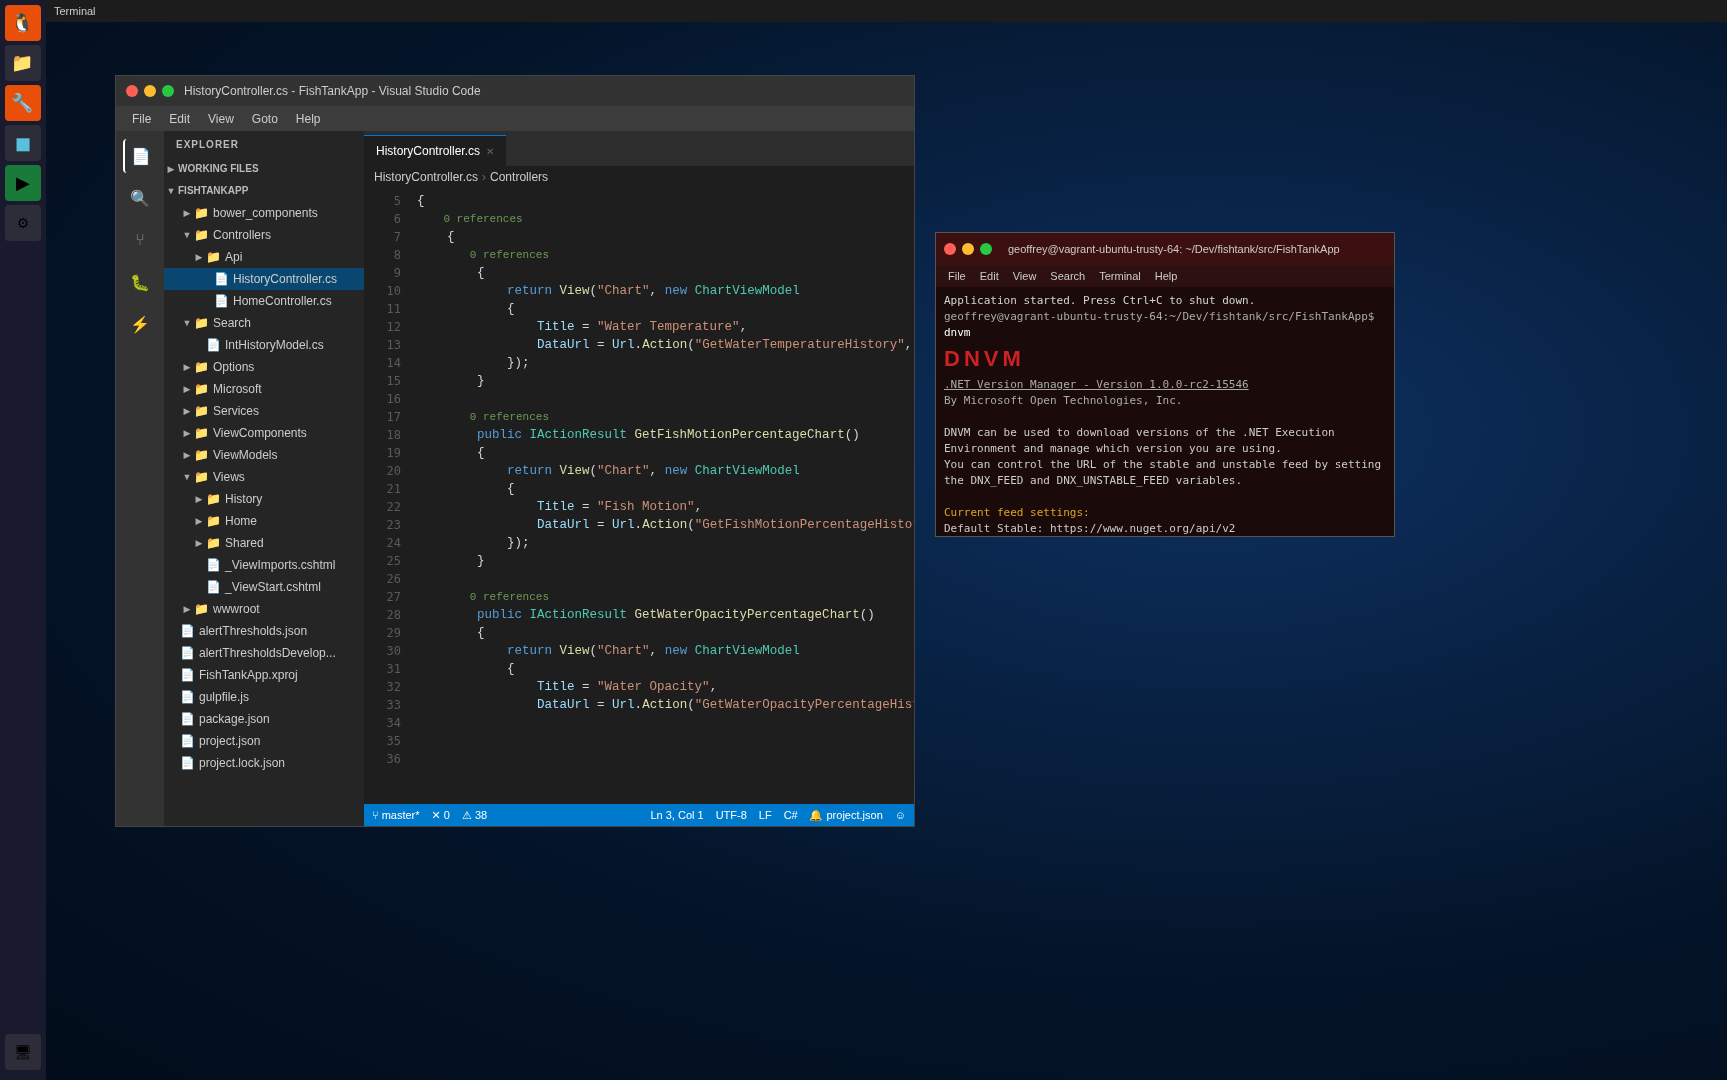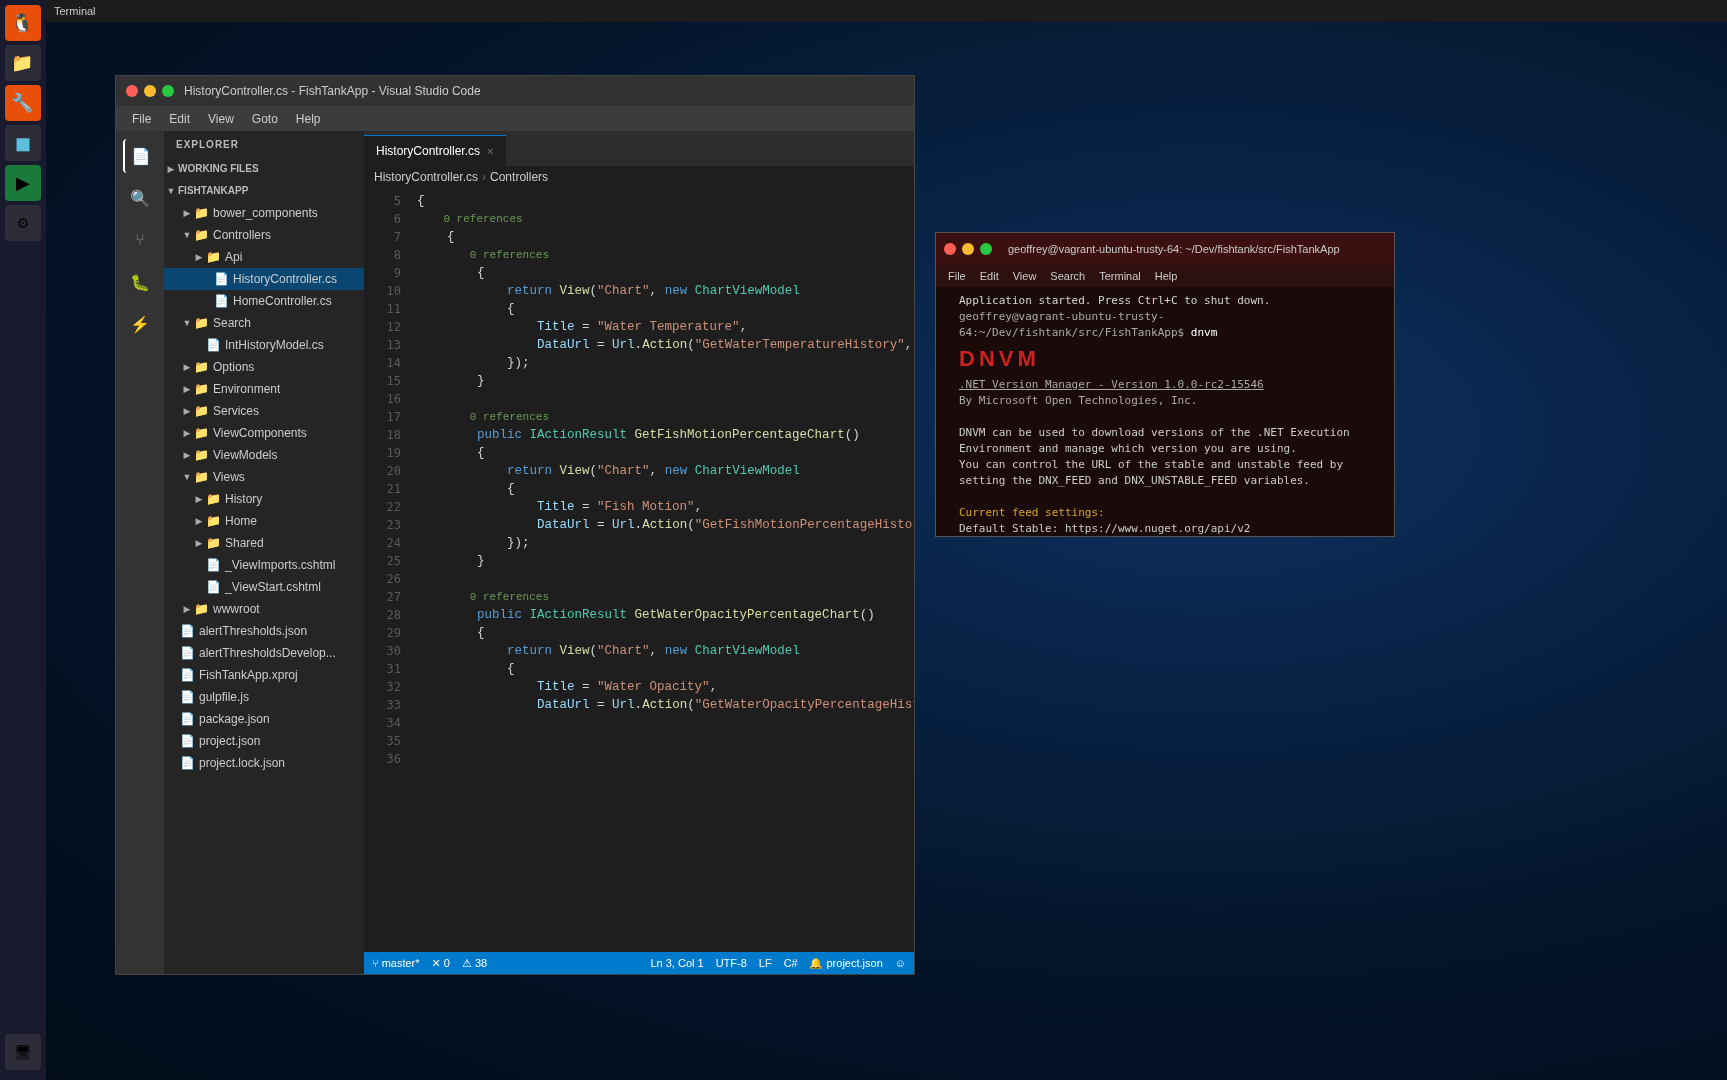--- a/index.html
+++ b/index.html
@@ -66,21 +66,21 @@
       font-size: 11px;
       color: #ccc;
     }
 
     
     .vscode-window {
       position: absolute;
       top: 75px;
       left: 115px;
       width: 800px;
-      height: 900px;
+      height: 752px;
       background: #1e1e1e;
       z-index: 5;
       display: flex;
       flex-direction: column;
       border: 1px solid #444;
     }
 
     .vscode-titlebar {
       height: 30px;
       background: #323233;
@@ -319,21 +319,21 @@
     .terminal-menu-item {
       font-size: 11px;
       color: #ccc;
       padding: 0 6px;
       cursor: pointer;
     }
 
     .terminal-body {
       flex: 1;
       background: #1a0a0a;
-      padding: 6px 23px;
+      padding: 6px 8px;
       font-size: 11px;
       font-family: 'Consolas', monospace;
       color: #d4d4d4;
       overflow-y: auto;
       line-height: 16px;
     }
 
     .term-line { display: block; }
     .term-prompt { color: #aaa; }
     .term-dnvm {
@@ -482,21 +482,21 @@
 
         <div class="tree-row" style="padding-left:16px;">
           <span class="tree-arrow">▶</span>
           <span class="tree-icon">📁</span>
           <span class="tree-text">Options</span>
         </div>
 
         <div class="tree-row" style="padding-left:16px;">
           <span class="tree-arrow">▶</span>
           <span class="tree-icon">📁</span>
-          <span class="tree-text">Environment</span>
+          <span class="tree-text">Microsoft</span>
         </div>
 
         <div class="tree-row" style="padding-left:16px;">
           <span class="tree-arrow">▶</span>
           <span class="tree-icon">📁</span>
           <span class="tree-text">Services</span>
         </div>
 
         <div class="tree-row" style="padding-left:16px;">
           <span class="tree-arrow">▶</span>

